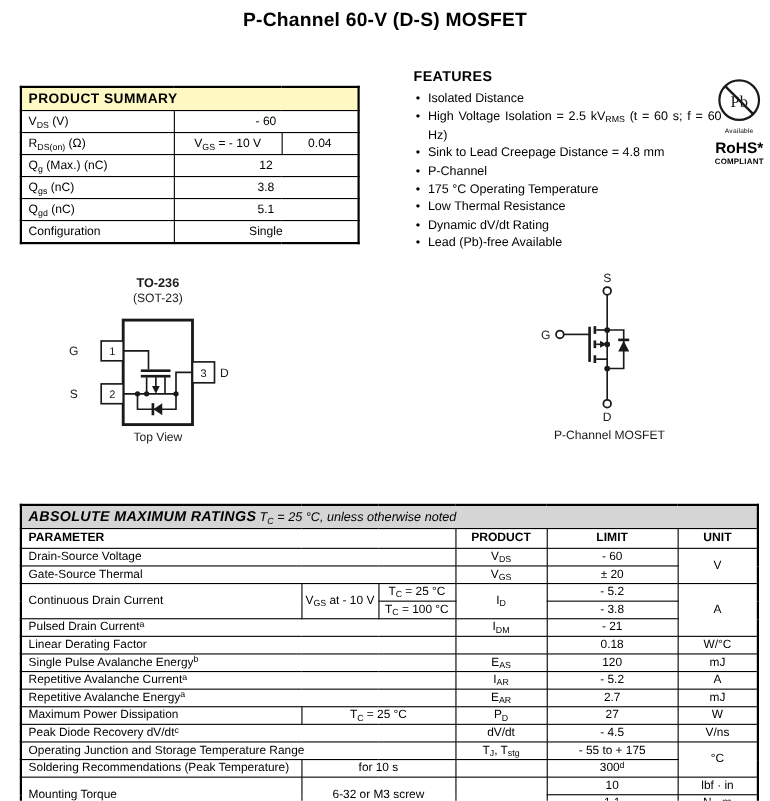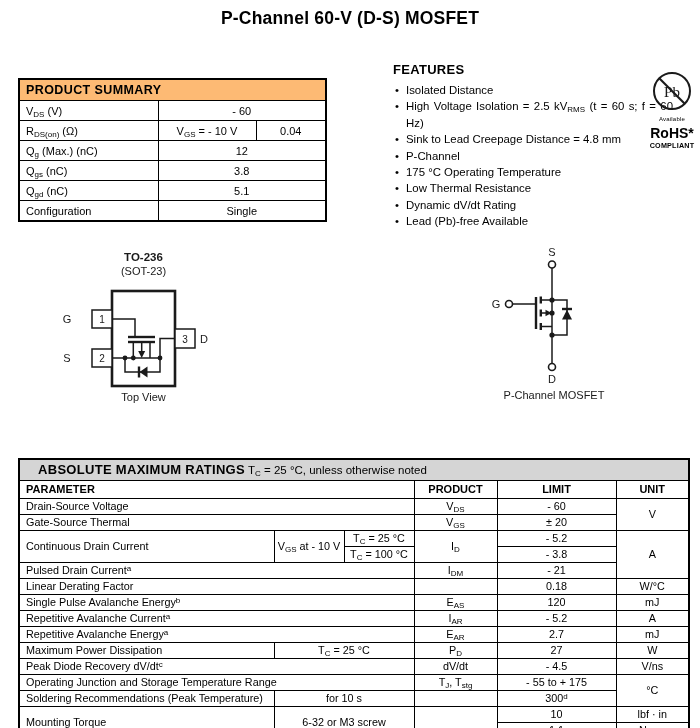--- a/index.html
+++ b/index.html
@@ -6,28 +6,28 @@
   body{width:700px;height:728px;position:relative;font-family:"Liberation Sans",sans-serif;color:#000;overflow:hidden;}
   .abs{position:absolute;}
 
   
   .page-title{top:8px;left:0;width:700px;text-align:center;font-size:17.5px;font-weight:bold;letter-spacing:.2px;}
 
   
   table{border-collapse:collapse;table-layout:fixed;}
   .ps-table{left:18px;top:78px;width:307px;border:2px solid #000;font-size:11px;}
   .ps-table td{border:1px solid #000;height:19px;line-height:12px;padding:0 0 0 6px;}
-  .ps-table td.hd{background:#fdba74;font-weight:bold;font-size:12.5px;height:20px;letter-spacing:.4px;}
+  .ps-table td.hd{background:#fef9c3;font-weight:bold;font-size:12.5px;height:20px;letter-spacing:.4px;}
   .ps-table td.ctr{text-align:center;padding:0;}
 
   sub{font-size:8px;vertical-align:-2px;line-height:0;}
   sup{font-size:8px;vertical-align:3px;line-height:0;}
 
   
-  .features{left:393px;top:62px;width:280px;}
+  .features{left:376px;top:62px;width:280px;}
   .features-heading{font-size:13px;font-weight:bold;margin:0 0 5px 0;letter-spacing:.3px;}
   .feature-item{position:relative;padding-left:13px;font-size:11.4px;line-height:16.4px;text-align:justify;}
   .feature-item::before{content:"\2022";position:absolute;left:2px;}
 
   
   .rohs{left:643px;top:70px;width:58px;text-align:center;}
   .rohs-available{font-size:6px;line-height:7px;letter-spacing:.2px;}
   .rohs-name{font-size:14px;font-weight:bold;line-height:15px;margin-top:3px;}
   .rohs-compliant{font-size:7.2px;font-weight:bold;letter-spacing:.2px;}
   .pbfont{font-family:"Liberation Serif",serif;}
@@ -40,21 +40,21 @@
   .cap{font-size:11px;}
   .capb{font-size:11.5px;font-weight:bold;}
   .ln{stroke:#1a1a1a;stroke-width:1.5;fill:none;}
   .ln2{stroke:#1a1a1a;stroke-width:2.4;fill:none;}
   .fl{fill:#1a1a1a;stroke:none;}
 
   
   .amr-table{left:18px;top:458px;width:670px;border:2px solid #000;font-size:10.8px;}
   .amr-table td{border:1px solid #000;height:15px;line-height:11px;padding:0;text-align:center;overflow:hidden;}
   .amr-table td.pl{text-align:left;padding-left:6px;}
-  .amr-table td.title-cell{background:#d5d5d5;height:20px;text-align:left;padding-left:18px;}
+  .amr-table td.title-cell{background:#d5d5d5;height:20px;text-align:left;padding-left:6px;font-style:italic;}
   .amr-title{font-size:13px;font-weight:bold;letter-spacing:.3px;}
   .amr-note{font-size:11.5px;}
   .amr-table td.colhd{font-weight:bold;font-size:11px;height:17px;}
   .amr-table td.colhd.pl{text-align:left;}
 </style>
 </head>
 <body>
 
 <div class="abs page-title">P-Channel 60-V (D-S) MOSFET</div>
 

